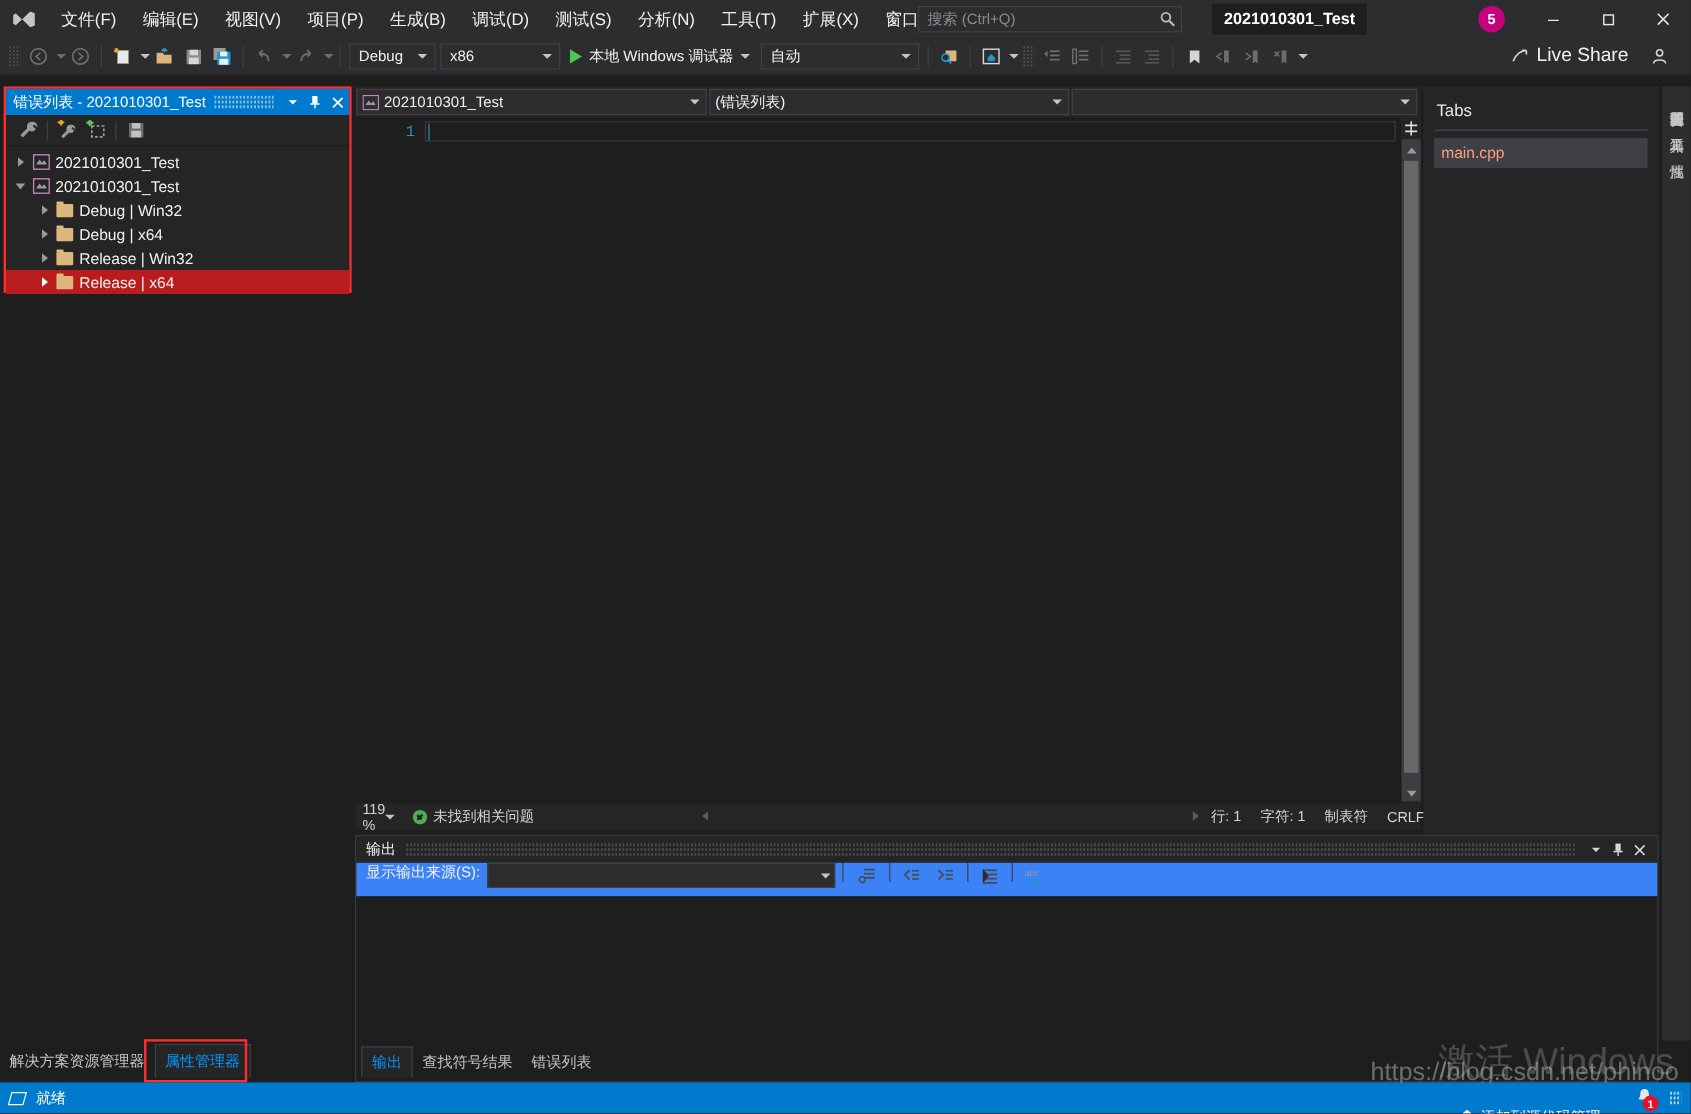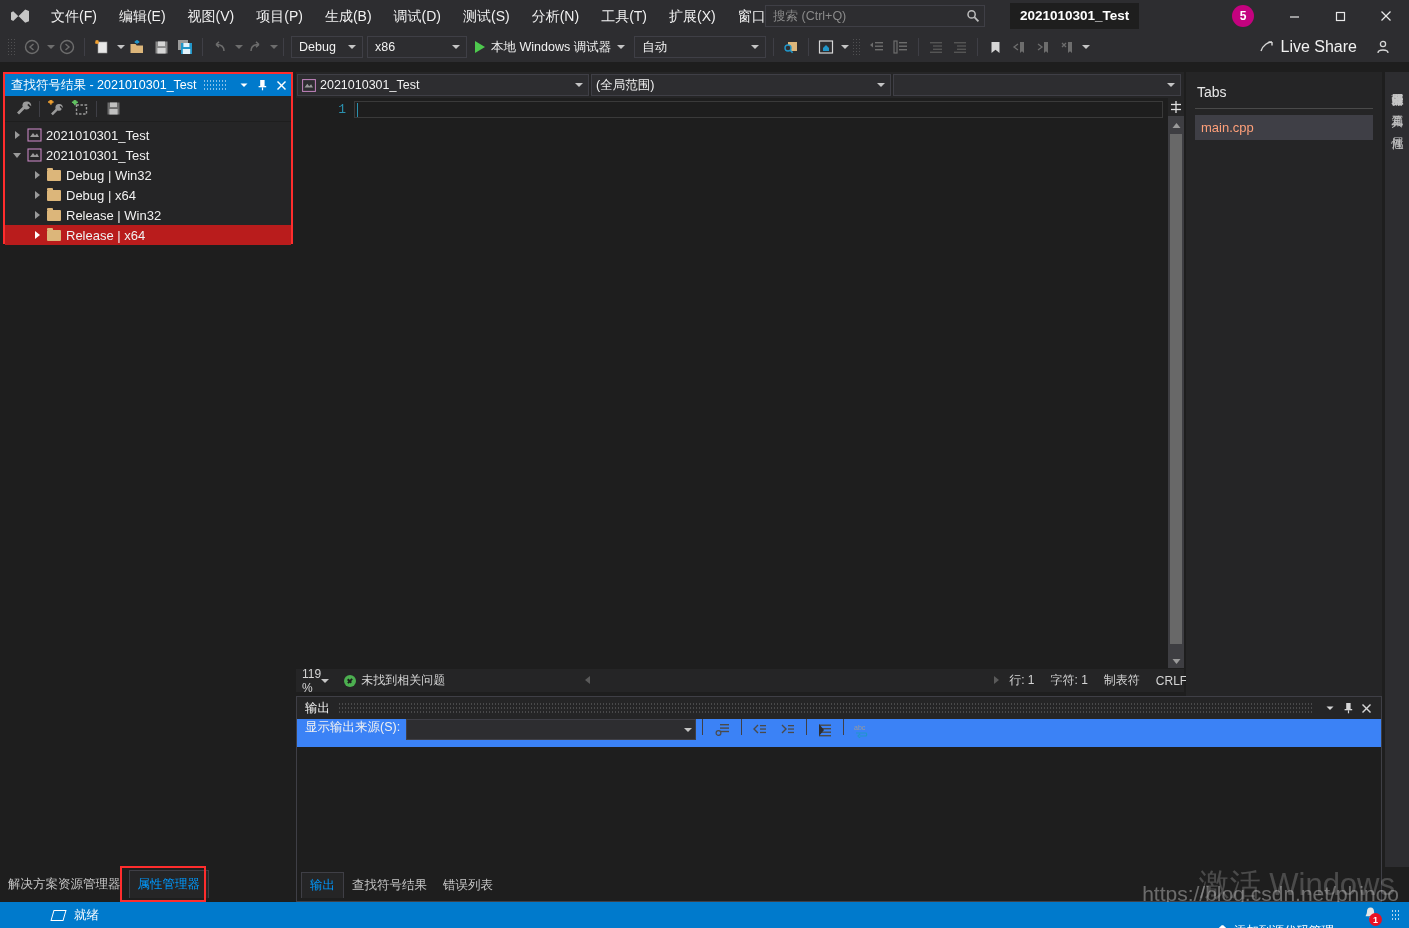--- a/index.html
+++ b/index.html
@@ -194,21 +194,21 @@
   .out-body { height: 125px; background: #1e1e1e; }
   .out-tabs { height: 26px; display:flex; align-items:flex-end; background:#1e1e1e; padding-left:4px; }
   .ot { font-size:12.5px; color:#c6c6c6; padding:4px 8px; white-space:nowrap; }
   .ot.active { color:#0097fb; border:1px solid #3f3f46; border-bottom:none; background:#252526; }
 
   
   .statusbar {
     position: absolute; left: 0; bottom: 0; width: 1409px; height: 26px; background: #007acc;
     display: flex; align-items: center; color: #fff; font-size: 12.5px;
   }
-  .sb-left { display:flex; align-items:center; padding-left: 8px; margin-left: 44px; }
+  .sb-left { display:flex; align-items:center; padding-left: 8px; }
   .sb-flag { width:13px;height:11px;border:1.6px solid #fff; transform: skewX(-16deg); margin-right:9px; }
   .sb-right { margin-left:auto; display:flex; align-items:center; padding-right: 8px; gap: 10px; }
   .sb-src { display:flex; align-items:center; gap:5px;margin-top:32px; }
   .bell-wrap { position:relative; width:22px;height:20px; display:flex;align-items:center;justify-content:center; }
   .bell-badge { position:absolute; right:-1px; bottom:-1px; width:13px;height:13px;border-radius:50%;
     background:#e81123; color:#fff; font-size:9px; display:flex;align-items:center;justify-content:center; font-weight:bold;}
   .sb-grip { width:10px;height:12px; opacity:.7;
     background-image: radial-gradient(#fff 40%, transparent 41%); background-size:3px 4px; }
 
   
@@ -469,21 +469,21 @@
           <circle cx="8" cy="5" r="2.6" fill="none" stroke="#d6d6d6" stroke-width="1.3"></circle>
           <path d="M3 14 C3 10 13 10 13 14" fill="none" stroke="#d6d6d6" stroke-width="1.3"></path>
         </svg>
     </div>
   </div>
 
   <div class="leftpane-bg"></div>
 
   <div class="propmgr-wrap">
     <div class="propmgr-title">
-      <span>查找符号结果 - 2021010301_Test</span>
+      <span>错误列表 - 2021010301_Test</span>
       <span class="pt-dots"></span>
       <span class="pt-btn">
         <svg width="10" height="10" viewBox="0 0 10 10">
             <path d="M1.5 3.5 L5 7 L8.5 3.5" fill="#fff"></path>
           </svg>
       </span>
       <span class="pt-btn">
         <svg width="11" height="12" viewBox="0 0 11 12">
             <rect x="3.2" y="1" width="4.4" height="6" fill="#fff"></rect>
             <rect x="1.6" y="7" width="7.6" height="1.3" fill="#fff"></rect>
@@ -609,21 +609,21 @@
         <span class="ed-proj-ico">
           <svg width="14" height="13" viewBox="0 0 14 13">
               <rect x="0.6" y="0.6" width="12.8" height="11.8" fill="none" stroke="#c586c0" stroke-width="1"></rect>
               <path d="M2.5 8.5 l2.8-3.8 l1.9 2.5 l1.9-1.9 l1.9 3.2z" fill="#9a9a9a"></path>
             </svg>
         </span>
         <span class="cv">2021010301_Test</span>
         <span class="caret"></span>
       </div>
       <div class="ed-combo" style="width:300px">
-        <span class="cv">(全局范围)</span>
+        <span class="cv">(错误列表)</span>
         <span class="caret"></span>
       </div>
       <div class="ed-combo" style="width:288px">
         <span class="cv"></span>
         <span class="caret"></span>
       </div>
     </div>
 
     <div class="ed-body">
       <div class="gutter">

